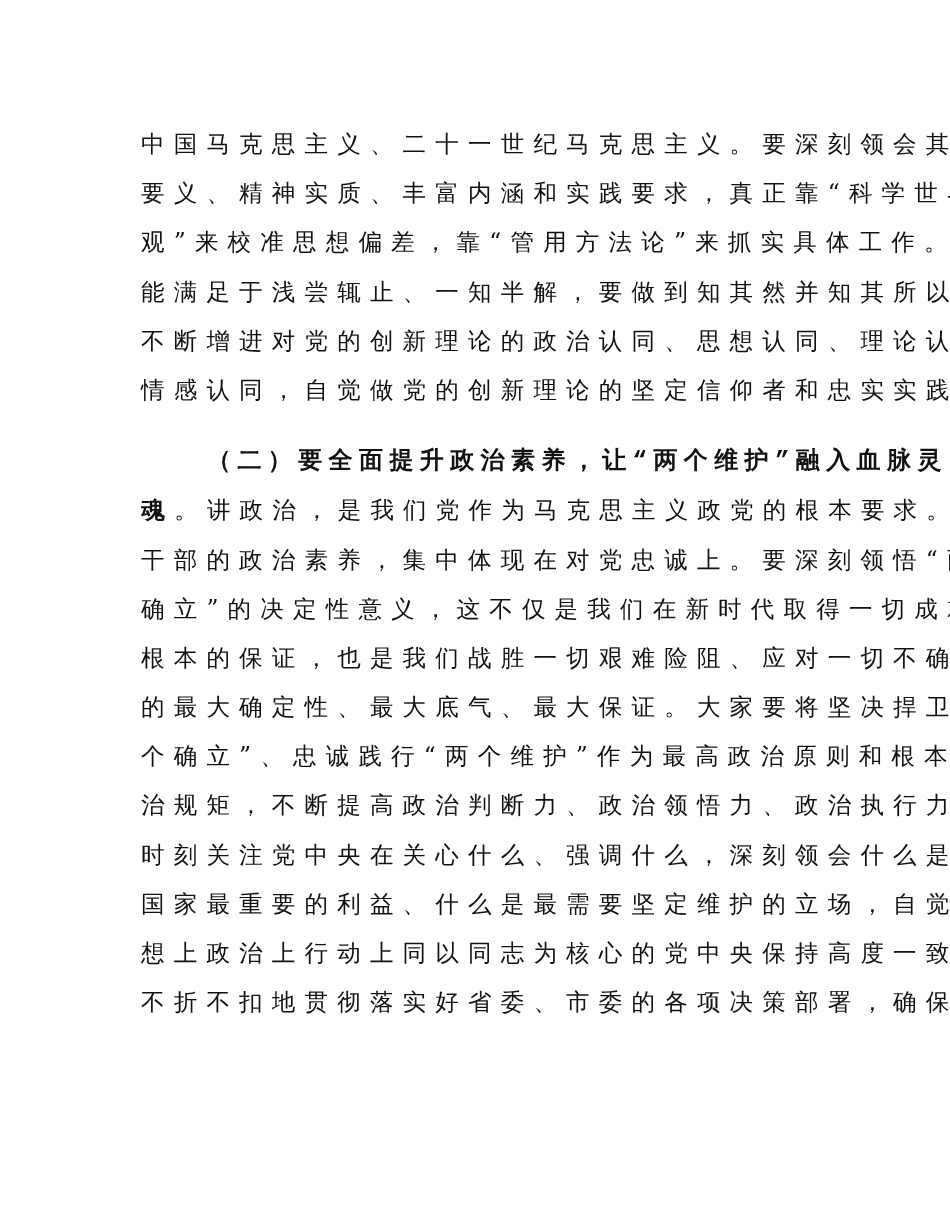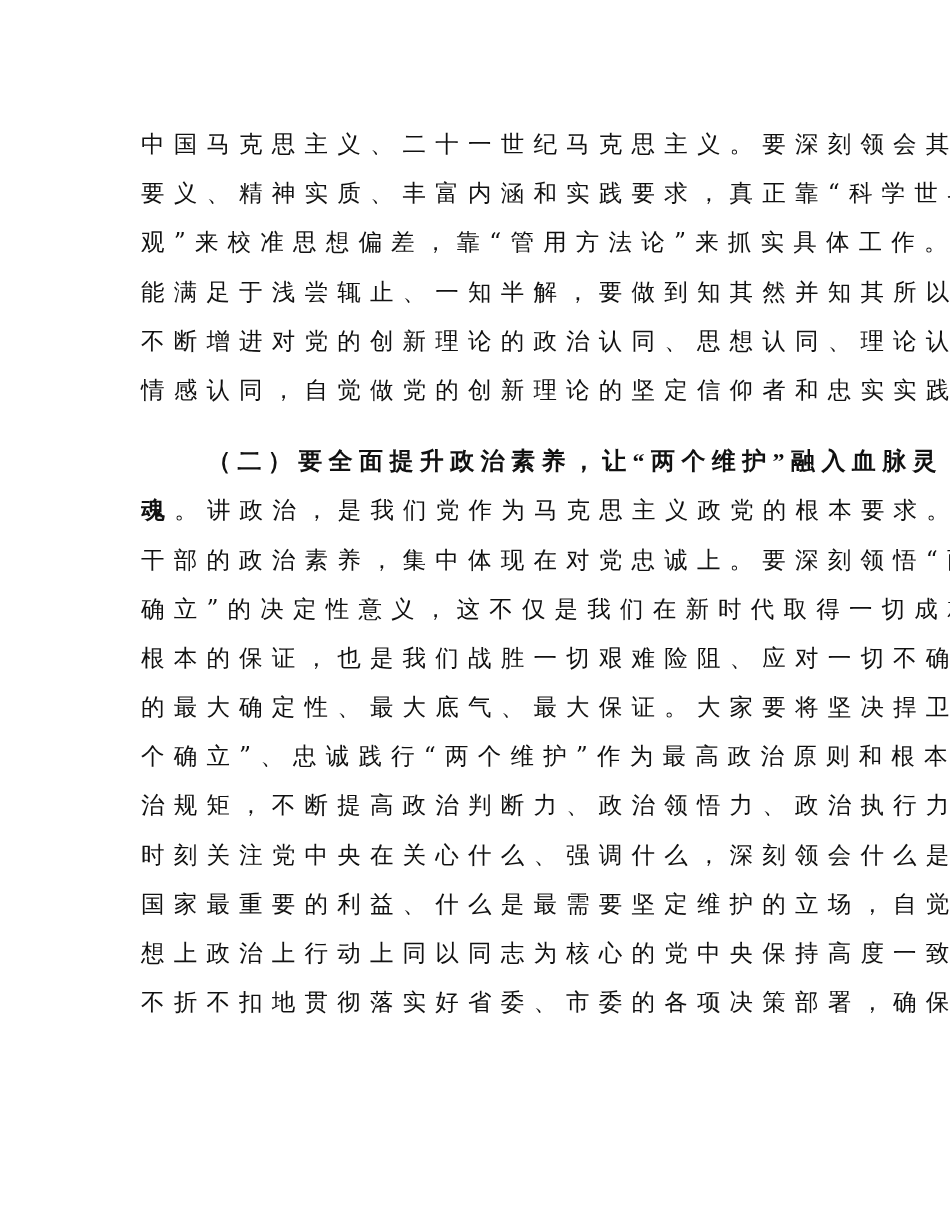--- a/index.html
+++ b/index.html
@@ -37,21 +37,21 @@
       white-space: nowrap;
       overflow: visible;
     }
     .gap {
       height: 22px;
     }
     .indent {
       padding-left: 66px;
     }
     .bold {
-      font-family: Liberation Serif, serif;
+      font-family: Liberation Mono, monospace;
       font-weight: bold;
       letter-spacing: 6.4px;
       font-size: 24px;
     }
     .bold-inline {
       font-family: "DejaVu Sans", "Liberation Sans", sans-serif;
       font-weight: bold;
       font-size: 24px;
     }
   </style>

